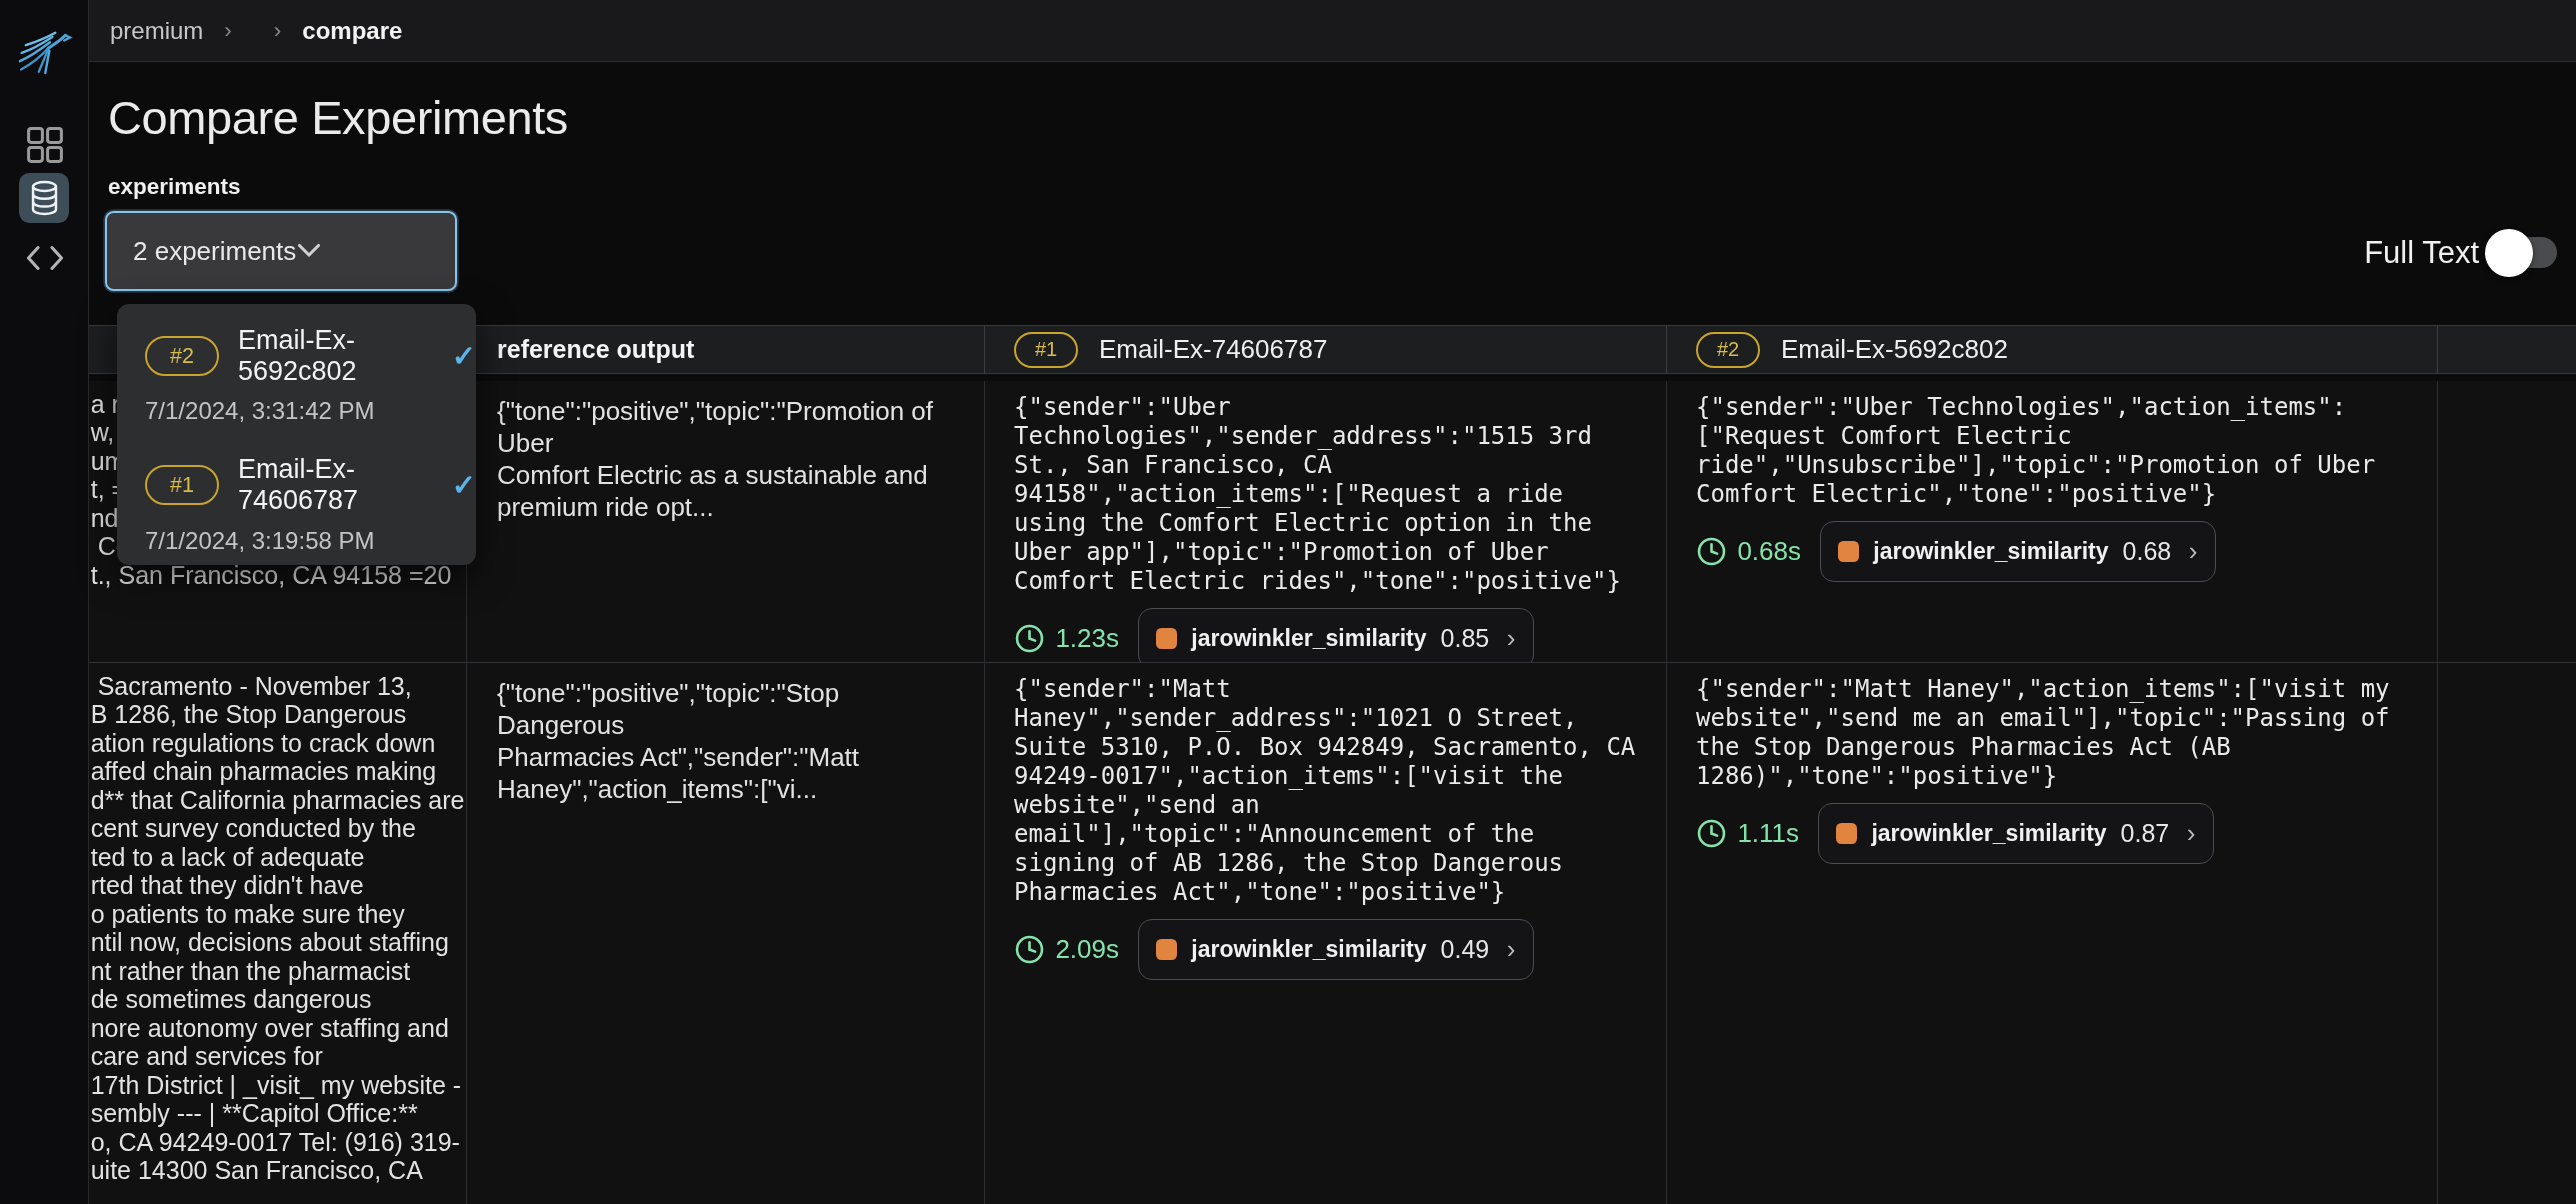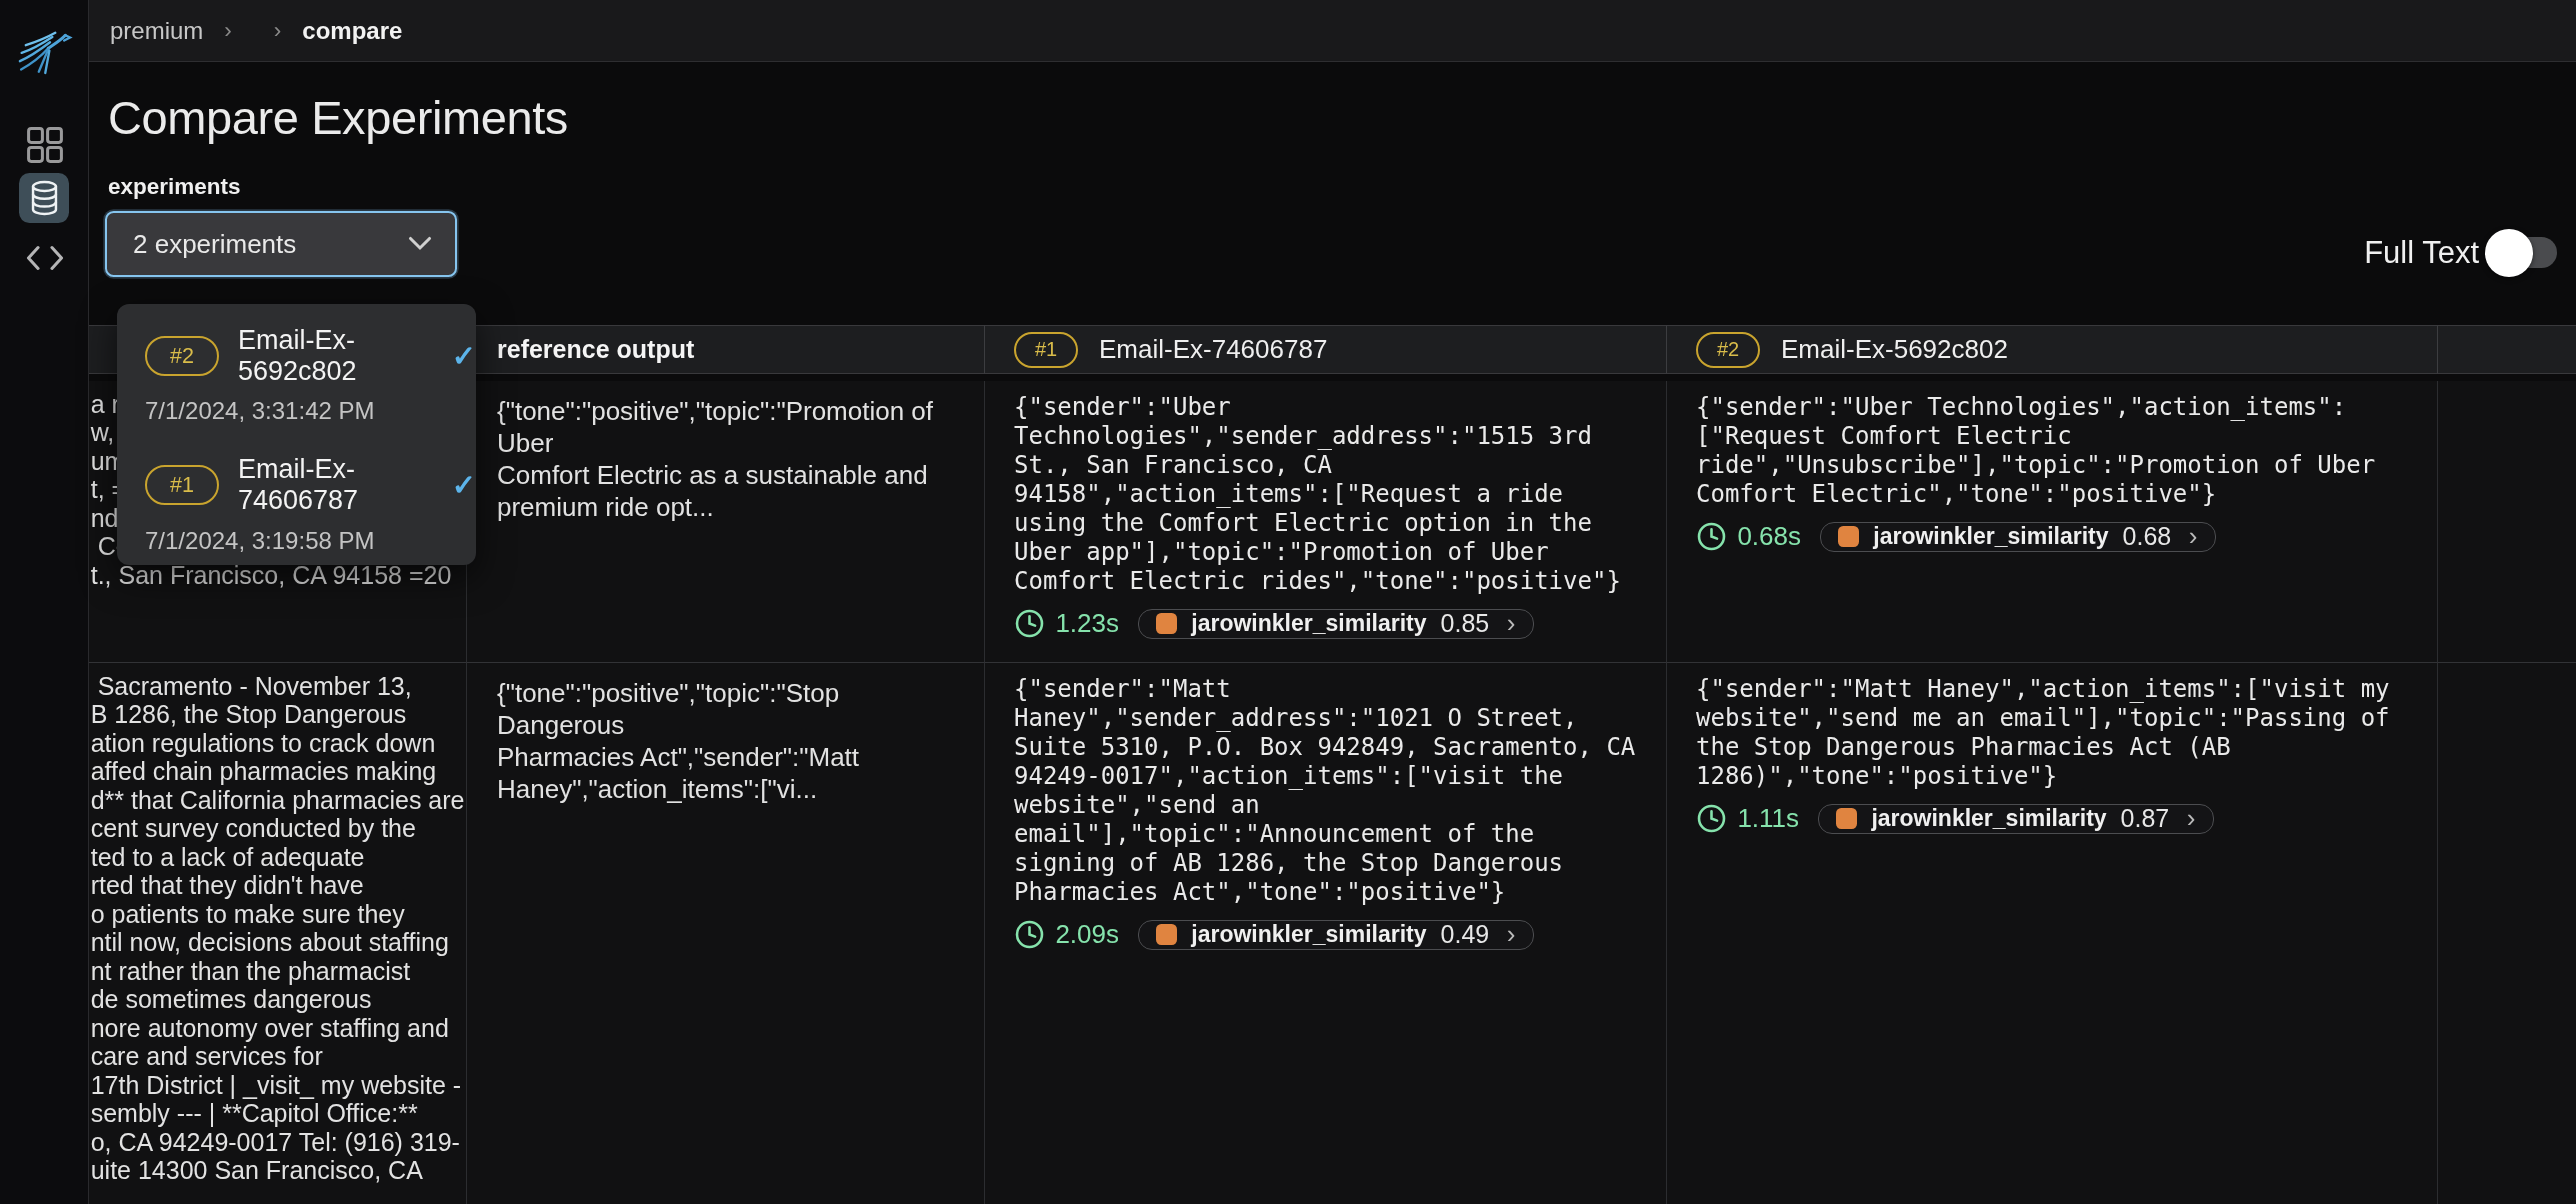--- a/index.html
+++ b/index.html
@@ -21,24 +21,24 @@
             border-bottom:1.7px solid #2e2e31; display:flex; align-items:center; padding-left:21px; z-index:5; }
   .crumb { font-size:24px; color:#c7c7c7; }
   .crumb-sep { font-size:22.5px; color:#8a8a8a; margin:0 21px; }
   .crumb-current { font-size:24px; color:#f2f2f2; font-weight:bold; }
 
   
   .page-title { position:absolute; left:108px; top:90px; font-size:47px; font-weight:400;
                 color:#ebebeb; letter-spacing:-0.4px; z-index:5; }
   .exp-label  { position:absolute; left:108px; top:174px; font-size:22.5px; font-weight:bold; color:#f0f0f0; z-index:5; }
 
-  .exp-select { position:absolute; left:105px; top:211px; width:352px; height:66px;
+  .exp-select { position:absolute; left:105px; top:211px; width:352px; height:80px;
                 background:#39393c; border:2.6px solid #86c5ef; border-radius:8.6px;
                 box-shadow:0 0 0 1.7px rgba(134,197,239,.25);
-                display:flex; align-items:center; justify-content:space-between;
+                display:flex; align-items:center; 
                 padding:0 22.5px 0 26px; z-index:40; cursor:pointer; }
   .exp-select-value { font-size:26px; color:#e9e9e9; }
 
   .full-text { position:absolute; right:19px; top:235px; display:flex; align-items:center; gap:14px; z-index:5; }
   .full-text-label { font-size:31px; color:#f0f0f0; }
   .toggle { position:relative; width:64px; height:33px; cursor:pointer; }
   .toggle-track { position:absolute; left:0; top:0.9px; width:64px; height:31px; border-radius:15.5px; background:#4a4b4e; }
   .toggle-knob  { position:absolute; left:-7.8px; top:-7.8px; width:48px; height:48px; border-radius:50%;
                   background:#ffffff; box-shadow:0 1.7px 5.2px rgba(0,0,0,.5); }
 
@@ -73,21 +73,21 @@
   .filler { grid-column:1 / -1; background:#1a1a1c; }
 
   .input-text { padding:8.6px 0 0 1.7px; font-size:25px; line-height:28.5px; color:#e2e2e2; white-space:pre-wrap; }
   .ref-text   { padding:14px 21px 0 30px; font-size:26px; line-height:32px; color:#e2e2e2; white-space:pre-wrap; }
   .mono-text  { padding:12px 24px 0 29px; font-family:"DejaVu Sans Mono","Liberation Mono",monospace;
                 font-size:24px; line-height:29px; color:#eaeaea; white-space:pre-wrap; }
 
   .badges { display:flex; align-items:center; gap:19px; margin:12px 0 0 29px; }
   .latency { display:flex; align-items:center; gap:10.4px; }
   .latency-val { font-size:26px; color:var(--c-latency,#86e3ac); }
-  .chip { display:inline-flex; align-items:center; gap:14px; height:30px; padding:0 17.3px;
+  .chip { display:inline-flex; align-items:center; gap:14px; height:61px; padding:0 17.3px;
           border:1.7px solid #4c4d50; border-radius:14px; background:#141416; cursor:pointer; }
   .chip-swatch { width:21px; height:21px; border-radius:5.2px; background:var(--c-feedback,#e08440); }
   .chip-label { font-size:23px; font-weight:bold; color:#f0f0f0; }
   .chip-value { font-size:25px; color:#e8e8e8; }
   .chip-chev { font-size:26px; color:#b9b9b9; margin-left:3.5px; }
 </style>
 </head>
 <body>
 
 <div class="sidebar">

